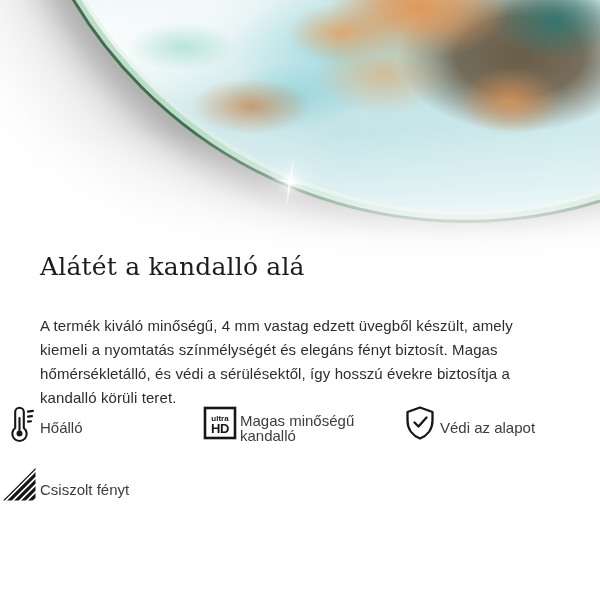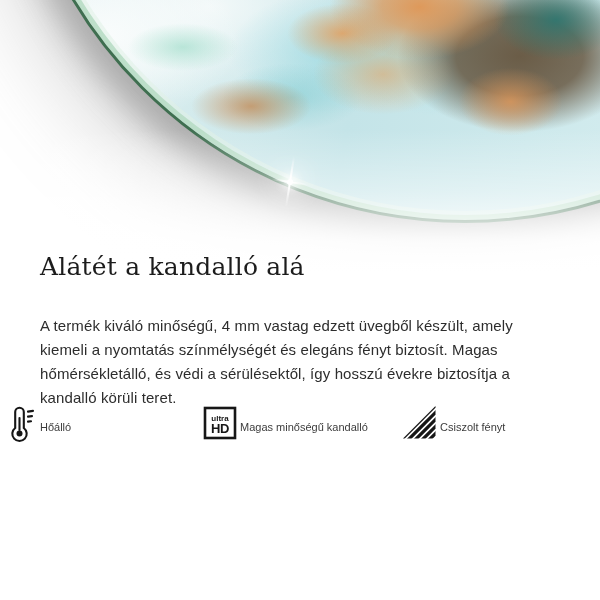--- a/index.html
+++ b/index.html
@@ -83,21 +83,21 @@
   }
 
   
   .features {
     position:absolute; left:0; top:400px; width:600px; z-index:5;
     display:grid; grid-template-columns:repeat(3,1fr); row-gap:16px;
   }
   .feature { display:flex; flex-direction:row; align-items:center; }
   .feature-icon { height:46px; display:flex; align-items:center; justify-content:center; }
   .feature-icon svg { display:block; }
-  .feature-label { margin-top:9px; font-size:11px; line-height:15px; color:#3c3c3c; }
+  .feature-label { margin-top:9px; font-size:15px; line-height:15px; color:#3c3c3c; }
   .hd-text { font-family:"Liberation Sans", sans-serif; font-weight:bold; fill:#161616; }
 </style>
 </head>
 <body>
 
 <div class="page">
 
   <section class="hero">
     <div class="disc"></div>
     <div class="sparkle">
@@ -134,20 +134,29 @@
       <div class="feature-icon">
         <svg width="40" height="40" viewBox="0 0 40 40">
           <rect x="5" y="5" width="30" height="30" fill="none" stroke="#161616" stroke-width="2.6"></rect>
           <text class="hd-text" x="20" y="17.5" font-size="8" text-anchor="middle">ultra</text>
           <text class="hd-text" x="20" y="30" font-size="13" text-anchor="middle" letter-spacing="-0.3">HD</text>
         </svg>
       </div>
       <div class="feature-label">Magas minőségű kandalló</div>
     </div>
 
+    <div class="feature">
+      <div class="feature-icon">
+        <svg width="40" height="40" viewBox="0 0 40 40" fill="none" stroke="#161616" stroke-width="2.3" stroke-linejoin="round" stroke-linecap="round">
+          <path d="M20 4.5 L32.5 9 V17.5 C32.5 26.5 27 32.8 20 35.5 C13 32.8 7.5 26.5 7.5 17.5 V9 Z"></path>
+          <path d="M14.5 19.5 L18.5 23.5 L26.5 14.5"></path>
+        </svg>
+      </div>
+      <div class="feature-label">Védi az alapot</div>
+    </div>
 
 
     <div class="feature">
       <div class="feature-icon">
         <svg width="40" height="40" viewBox="0 0 40 40">
           <defs>
             <clipPath id="triclip">
                 <path d="M3 35.5 L35.5 3 L35.5 35.5 Z"></path>
               </clipPath>
           </defs>

